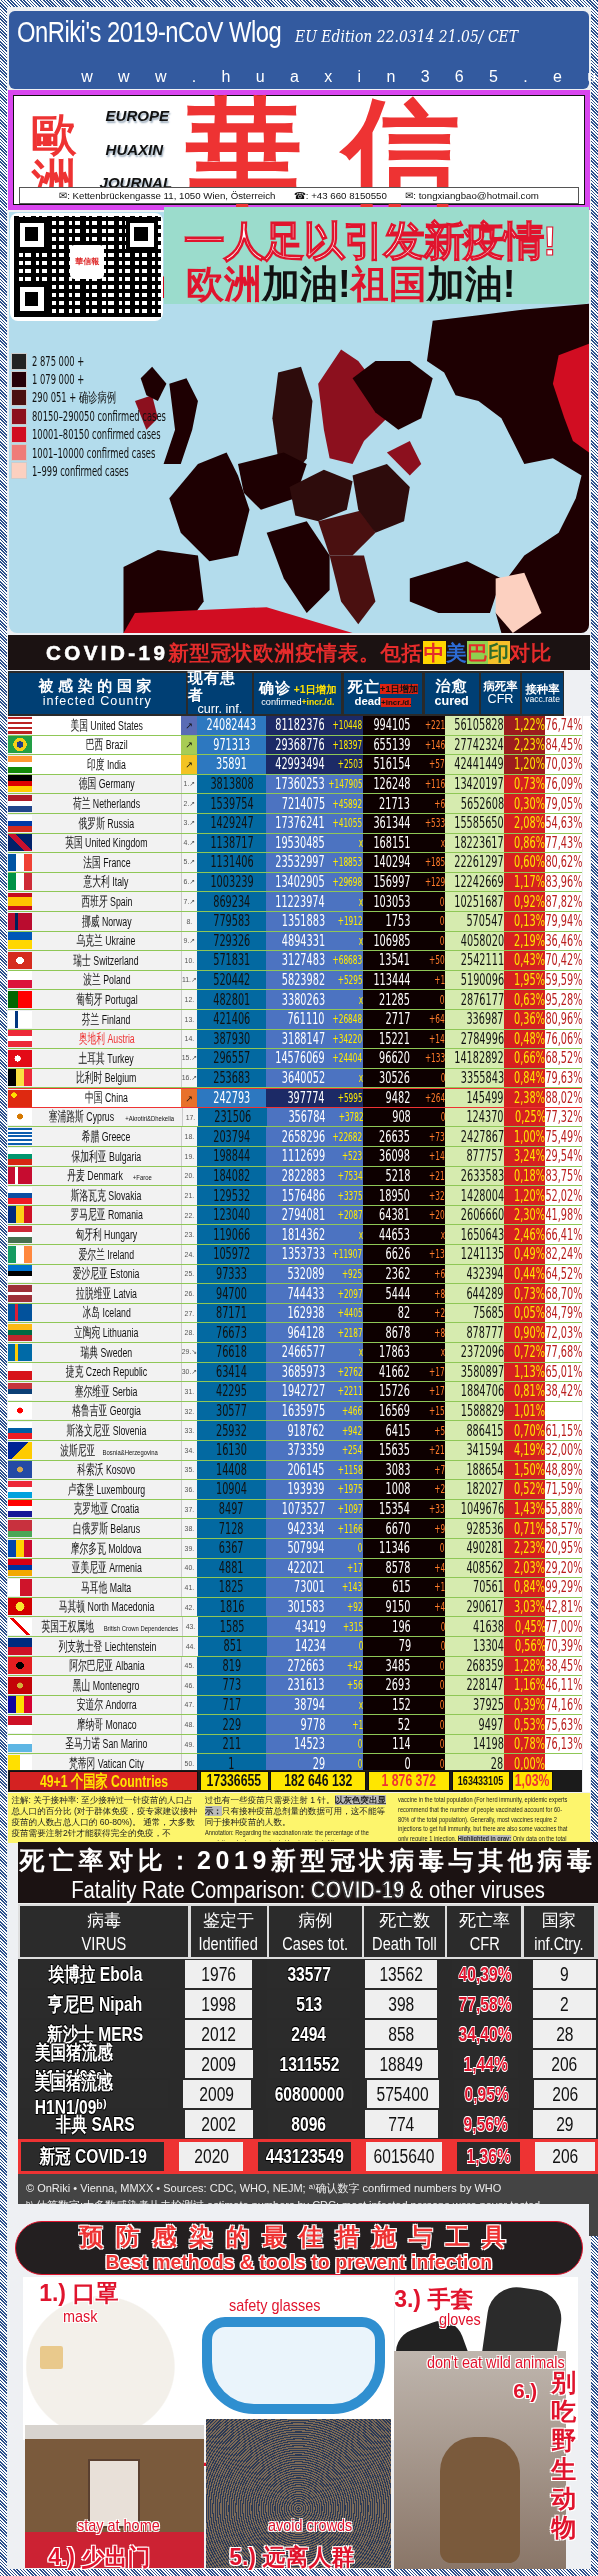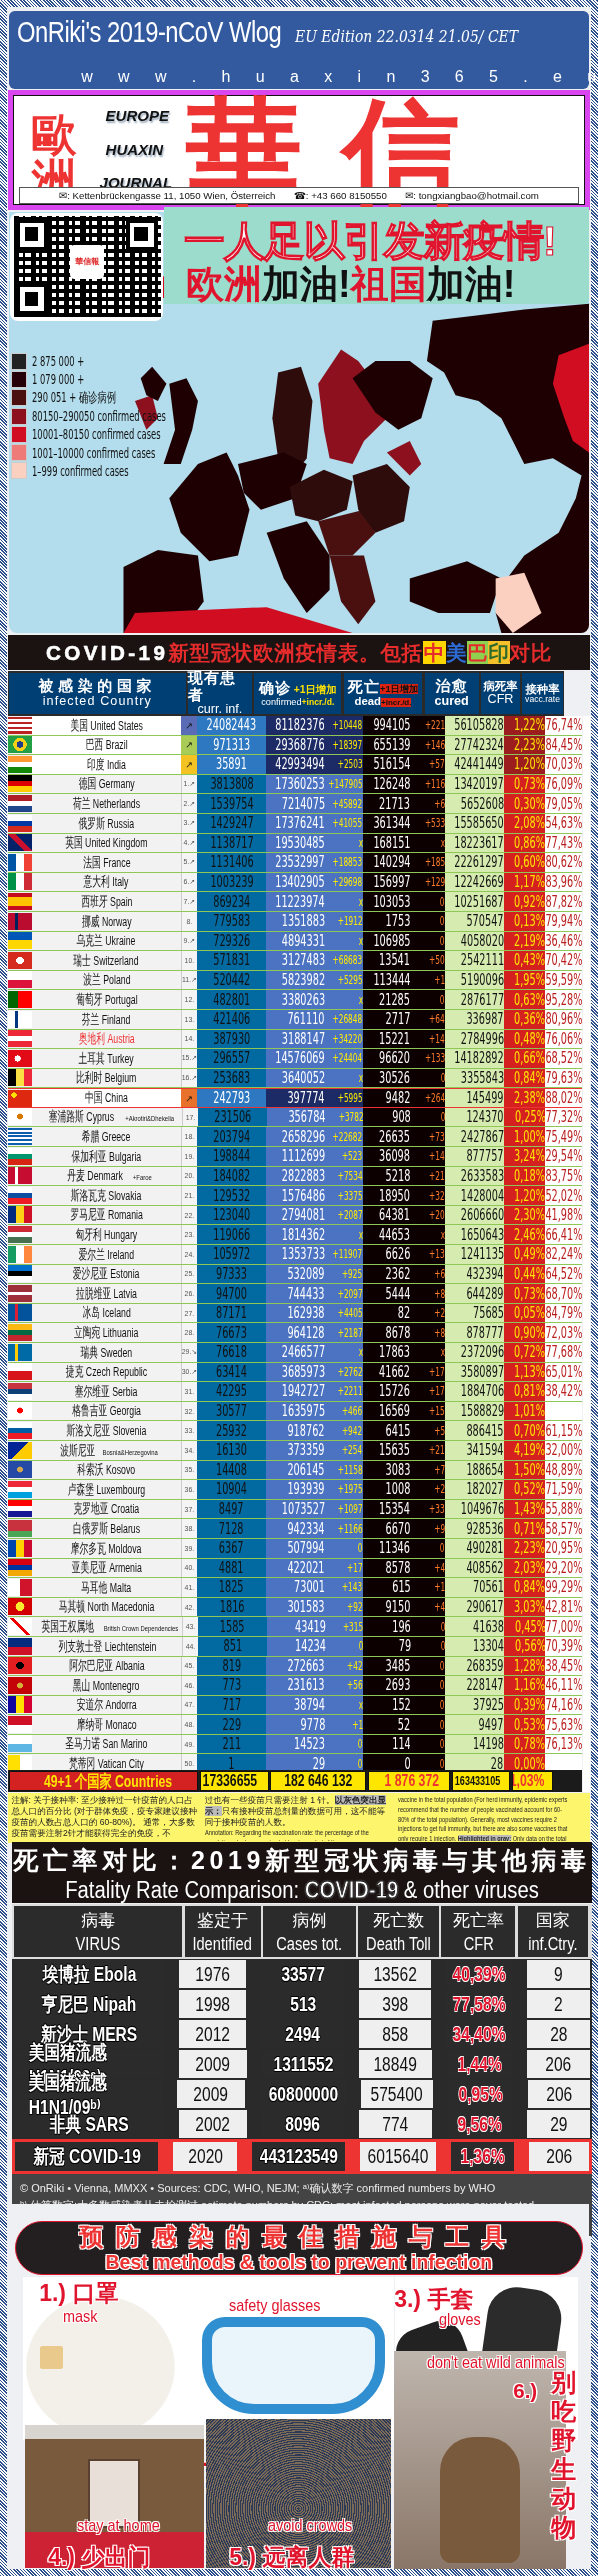--- a/index.html
+++ b/index.html
@@ -66,32 +66,32 @@
 .row.hi .c-cur{background:#2d78c0;color:#fff}
 .row.hi .c-conf,.row.hi .c-cinc{background:#1c2a66}
 .row.hi .c-cfr{background:#9c1d1d}
 .row.cn .name{background:#fff}
 .row.cn .c-cur{background:#2d78c0;color:#fff}
 .row.cn .c-conf,.row.cn .c-cinc{background:#1c2a66}
 .row.cn{border-top:1.7px solid #e33;border-bottom:1.7px solid #e33}
 .row.at .name{color:#e33}
 .arrowbox{width:16px;display:flex;align-items:center;justify-content:center;font-size:9.2px;color:#111}
 .total{position:absolute;left:8px;top:1770px;width:574px;height:22px;background:#1b1b1b;display:flex;gap:1.7px;padding:1.1px}
-.total div{display:flex;align-items:center;justify-content:flex-end;font-size:17px;font-weight:bold;color:#111;background:#ffe600;border:0.6px solid #111;white-space:nowrap;overflow:hidden}
+.total div{display:flex;align-items:center;justify-content:center;font-size:17px;font-weight:bold;color:#111;background:#ffe600;border:0.6px solid #111;white-space:nowrap;overflow:hidden}
 .total div span{display:inline-block;transform:scaleX(.72)}
 .total .lbl{width:189px;background:#d42222;color:#ffe600}
 .total .dd{color:#e33}
 .side{position:absolute;left:583px;top:716px;width:7.4px;height:1076px;background:#fff;overflow:hidden}
 .side .st{position:absolute;left:6.9px;top:1076px;transform:rotate(-90deg);transform-origin:left top;white-space:nowrap;font-size:6.3px;color:#888}
 .side .st b{color:#e33;font-weight:normal}
 .notes{position:absolute;left:8px;top:1793px;width:582px;height:50px;background:#fdf56c;padding:2.3px 3.4px;display:flex;gap:4.6px;font-size:8.6px;color:#222;line-height:11px}
 .notes .col{flex:1;overflow:hidden}
 .notes .g{background:#bbb;font-weight:bold}
 .notes .en{font-size:6.3px;line-height:9.7px;transform:scaleX(.9);transform-origin:left}
-.fat{position:absolute;left:12px;top:1842px;width:580px;height:359px;background:#2a2a2a}
+.fat{position:absolute;left:18px;top:1842px;width:580px;height:359px;background:#2a2a2a}
 .fat .ft{height:62px;background:#1b1212;color:#fff;text-align:center;padding-top:2.3px;border-bottom:1.1px solid #eee}
 .fat .ft .cn{font-size:25px;font-weight:bold;letter-spacing:4.6px}
 .fat .ft .en{font-size:23px;transform:scaleX(.88)}
 .fat .ft .en b{color:#fff;-webkit-text-stroke:0.9px #111;text-shadow:0 0 1.7px #fff}
 .fhead{display:flex;gap:2.3px;padding:2.3px;height:55px;background:#ddd}
 .fhead div{background:#2b2b2b;color:#fff;display:flex;flex-direction:column;align-items:center;justify-content:center;font-size:17px;line-height:23px}
 .fhead div .e{transform:scaleX(.8);font-size:18.3px}
 .frow{display:flex;gap:15px;padding:1.1px 2.3px;height:30px}
 .frow div{display:flex;align-items:center;justify-content:center;font-size:19.5px;background:#efefef;color:#111}
 .frow div span{display:inline-block;transform:scaleX(.8)}

